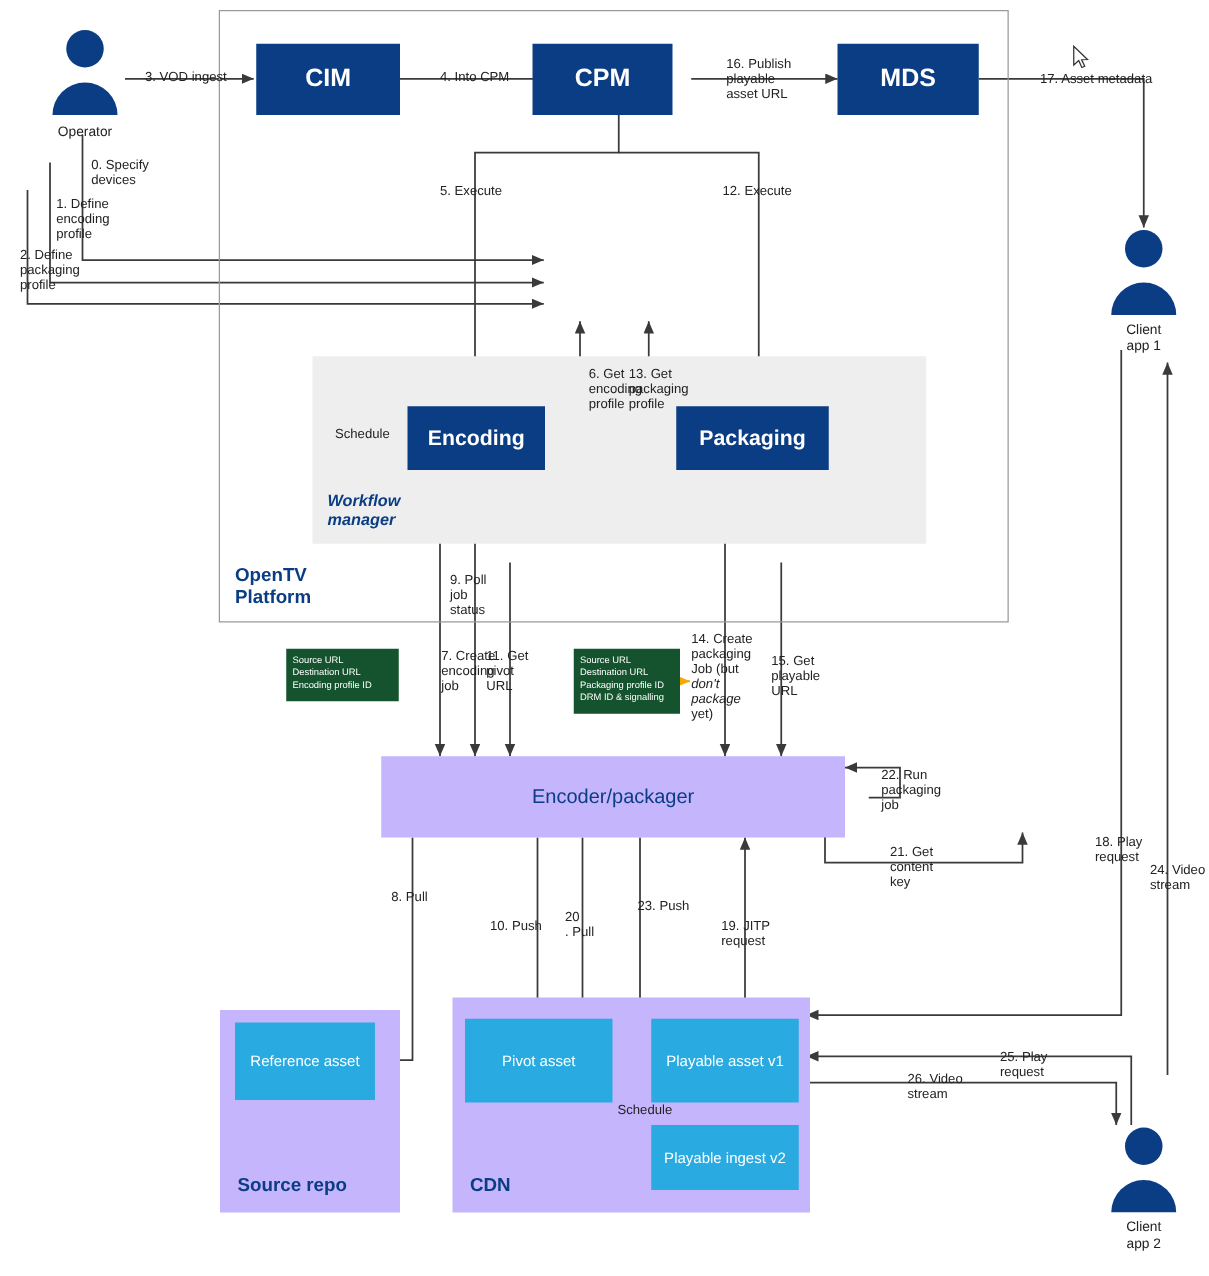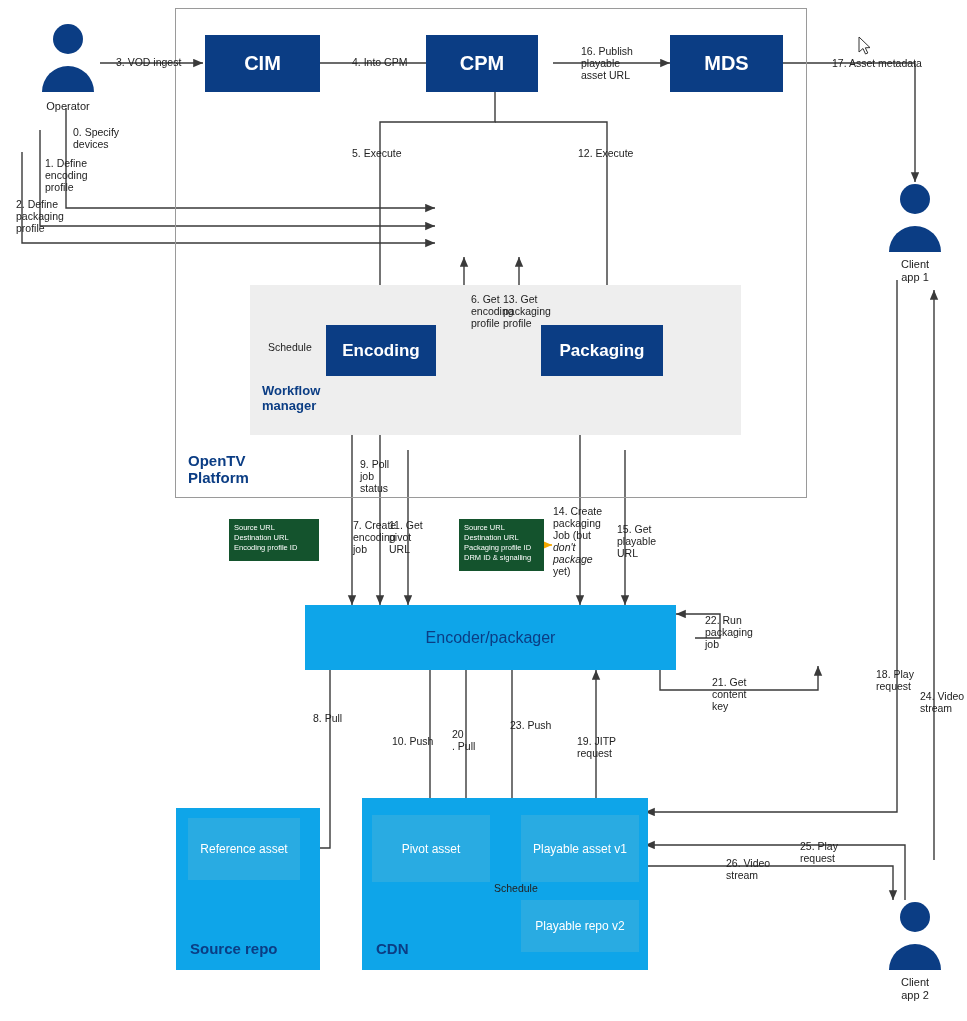--- a/index.html
+++ b/index.html
@@ -1,21 +1,21 @@
 <!DOCTYPE html>
 <html><head>
 <meta charset="utf-8">
 <style>
   html,body{margin:0;padding:0;background:#ffffff;}
   body{font-family:"Liberation Sans", sans-serif;}
   #stage{position:relative;width:967px;height:1021px;overflow:hidden;background:#fff;}
   .box{position:absolute;box-sizing:border-box;}
   .navy{background:#0b3d84;color:#fff;display:flex;align-items:center;justify-content:center;font-weight:bold;text-align:center;}
   .cyan{background:#29abe2;color:#fff;display:flex;align-items:center;justify-content:center;font-weight:normal;text-align:center;font-size:12px;}
-  .grey{background:#0ea5e9;}
+  .grey{background:#c4b5fd;}
   .lightgrey{background:#eeeeee;}
   .label{position:absolute;font-size:10.5px;color:#222;line-height:1.15;}
   .note{position:absolute;background:#14532d;color:#fff;font-size:7.5px;line-height:1.35;padding:4px 5px;box-sizing:border-box;margin-left:16px;}
   .outline{position:absolute;border:1px solid #9a9a9a;box-sizing:border-box;}
   svg.lines{position:absolute;left:0;top:0;width:967px;height:1021px;overflow:visible;}
   .person{position:absolute;}
   .plabel{position:absolute;font-size:11px;color:#222;text-align:center;}
   .grey-title{position:absolute;color:#ffffff;font-weight:bold;font-size:15px;}
   .wf-title{position:absolute;color:#0b3d84;font-weight:bold;font-size:13px;line-height:1.15;}
   .cursor{position:absolute;}
@@ -98,40 +98,40 @@
     </g>
     <g stroke="#f5a800" stroke-width="1.6" fill="none">
       <path d="M528,545 L552,545" marker-end="url(#arro)"></path>
     </g>
   </svg>
 
   <div class="outline" style="left:175px;top:8px;width:632px;height:490px;"></div>
   <div class="wf-title" style="left:188px;top:452px;font-size:15px;">OpenTV<br>Platform</div>
 
   <div class="box lightgrey" style="left:250px;top:285px;width:491px;height:150px;"></div>
-  <div class="wf-title" style="left:262px;top:384px;">Workflow<br>manager</div>
+  <div class="wf-title" style="left:262px;top:394px;font-style:italic;">Workflow<br>manager</div>
 
   <div class="box navy" style="left:205px;top:35px;width:115px;height:57px;font-size:20px;text-align:right;">CIM</div>
   <div class="box navy" style="left:426px;top:35px;width:112px;height:57px;font-size:20px;">CPM</div>
   <div class="box navy" style="left:670px;top:35px;width:113px;height:57px;font-size:20px;">MDS</div>
 
   <div class="box navy" style="left:326px;top:325px;width:110px;height:51px;font-size:17px;">Encoding</div>
   <div class="box navy" style="left:541px;top:325px;width:122px;height:51px;font-size:17px;">Packaging</div>
 
   <div class="box grey" style="left:305px;top:605px;width:371px;height:65px;display:flex;align-items:center;justify-content:center;color:#0b3d84;font-size:16px;">Encoder/packager</div>
 
   <div class="box grey" style="left:176px;top:808px;width:144px;height:162px;"></div>
   <div class="grey-title" style="left:190px;top:940px;color:#0b3d84;">Source repo</div>
   <div class="box cyan" style="left:188px;top:818px;width:112px;height:62px;">Reference asset</div>
 
   <div class="box grey" style="left:362px;top:798px;width:286px;height:172px;"></div>
   <div class="grey-title" style="left:376px;top:940px;color:#0b3d84;">CDN</div>
   <div class="box cyan" style="left:372px;top:815px;width:118px;height:67px;">Pivot asset</div>
   <div class="box cyan" style="left:521px;top:815px;width:118px;height:67px;">Playable asset v1</div>
-  <div class="box cyan" style="left:521px;top:900px;width:118px;height:52px;">Playable repo v2</div>
+  <div class="box cyan" style="left:521px;top:900px;width:118px;height:52px;">Playable ingest v2</div>
 
   <div class="note" style="left:213px;top:519px;width:90px;height:42px;">
     <div>Source URL</div>
     <div>Destination URL</div>
     <div>Encoding profile ID</div>
   </div>
   <div class="note" style="left:443px;top:519px;width:85px;height:52px;">
     <div>Source URL</div>
     <div>Destination URL</div>
     <div>Packaging profile ID</div>

